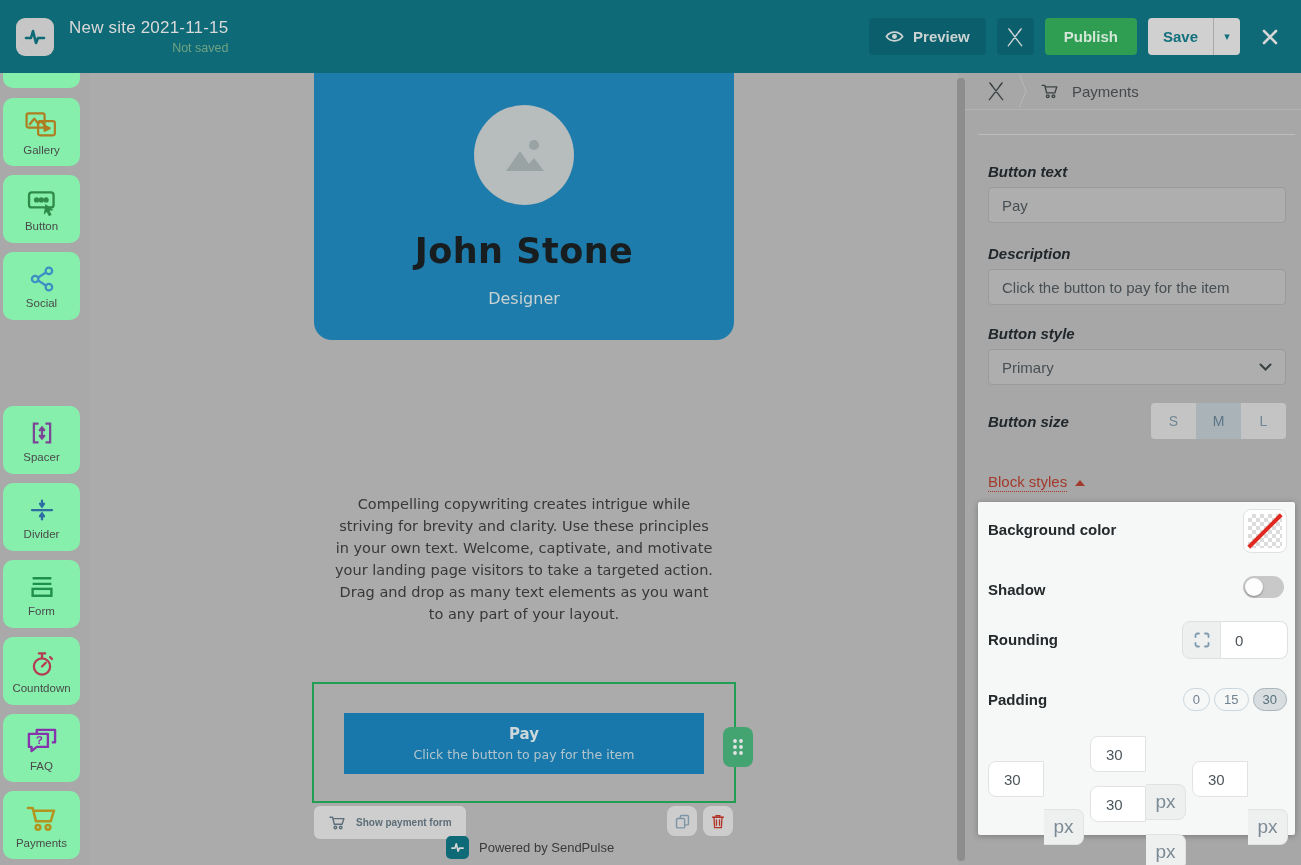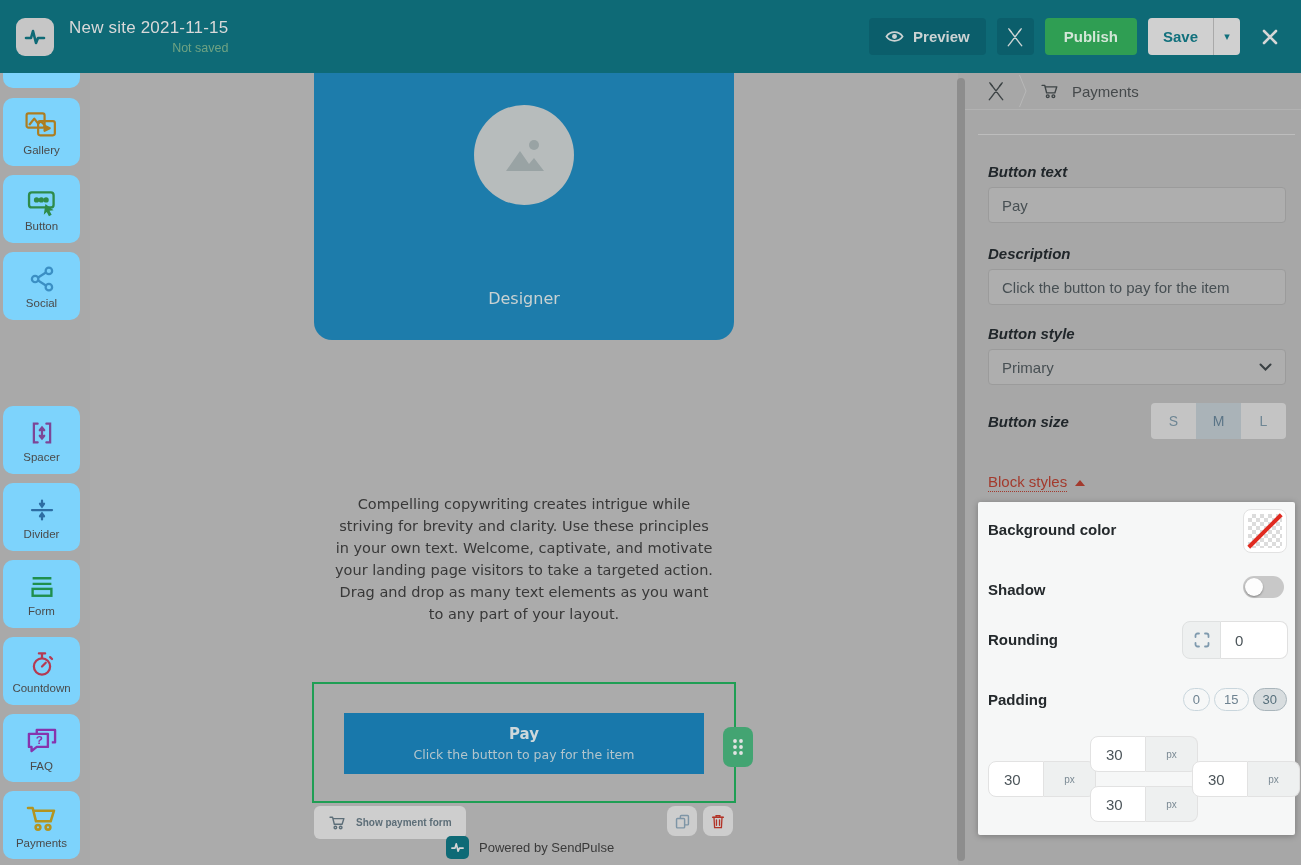--- a/index.html
+++ b/index.html
@@ -24,21 +24,21 @@
   .save-split { display:flex; border-radius:4px; overflow:hidden; height:37px; }
   .save-main { background:#d0d0d0; color:#11707c; font-weight:700; font-size:15px;
                display:flex; align-items:center; padding:0 15px; cursor:pointer; }
   .save-caret { background:#d0d0d0; border-left:1px solid #a9a9a9; width:27px; display:flex;
                 align-items:center; justify-content:center; color:#11707c; font-size:11px; cursor:pointer; }
   .btn-close { width:30px; height:37px; display:flex; align-items:center; justify-content:center;
                background:transparent; cursor:pointer; margin-left:4px; }
 
   
   .widgets { position:absolute; left:0; top:73px; width:90px; height:792px; background:#a9a9a9; overflow:hidden; }
-  .wcard { position:absolute; left:3px; width:77px; height:68px; background:#7dd3fc; border-radius:10px;
+  .wcard { position:absolute; left:3px; width:77px; height:68px; background:#86efac; border-radius:10px;
            display:flex; flex-direction:column; align-items:center; justify-content:center; gap:3px; cursor:pointer; }
   .wcard .wlab { font-size:11.5px; color:#4a4a4a; }
 
   
   .canvas { position:absolute; left:90px; top:73px; width:868px; height:792px; background:#ababab; overflow:hidden; }
   .profile-card { position:absolute; left:50%; transform:translateX(-50%); top:-20px; width:420px; height:287px;
                   background:#1d7cab; border-radius:18px; }
   .avatar { position:absolute; left:50%; transform:translateX(-50%); top:52px; width:100px; height:100px;
             border-radius:50%; background:#b7bcbc; display:flex; align-items:center; justify-content:center; overflow:hidden; }
   .pname { position:absolute; left:0; right:0; top:178px; text-align:center; font-family:"DejaVu Sans",sans-serif;
@@ -112,23 +112,23 @@
   .round-input { width:67px; height:38px; background:#ffffff; border:1px solid #e0e0e0; border-left:none;
                  border-radius:0 8px 8px 0; font-size:15px; color:#4c555a; padding-left:14px; outline:none;
                  font-family:"Liberation Sans",sans-serif; }
   .chips { position:absolute; right:8px; top:186px; display:flex; gap:4px; }
   .chip { height:23px; padding:0 9px; border:1px solid #c9d6dd; border-radius:12px; display:flex; align-items:center;
           justify-content:center; font-size:13px; color:#6e8290; cursor:pointer; background:transparent; }
   .chip.sel { background:#d8dddf; border-color:#a9b5bb; color:#57707c; }
   .pad-group { position:absolute; display:flex; }
   .pad-input { width:56px; height:36px; background:#ffffff; border:1px solid #e2e2e2; border-radius:8px 0 0 8px;
                font-size:15px; color:#4c555a; padding-left:15px; outline:none; font-family:"Liberation Sans",sans-serif; }
-  .pad-unit { width:52px; height:36px; background:#eef0f0; border:1px solid #e2e2e2; border-left:none;
+  .pad-unit { width:40px; height:36px; background:#eef0f0; border:1px solid #e2e2e2; border-left:none;
               border-radius:0 8px 8px 0; display:flex; align-items:center; justify-content:center;
-              font-size:10px; color:#7b8a94; }
+              font-size:19px; color:#7b8a94;margin-top:48px; }
   .pg-left { left:10px; top:259px; } .pg-top { left:112px; top:234px; }
   .pg-bottom { left:112px; top:284px; } .pg-right { left:214px; top:259px; }
 </style>
 </head>
 <body>
 
 <div class="app">
 
   <div class="topbar">
     <div class="logo-sq">
@@ -283,20 +283,21 @@
 
   <div class="canvas">
 
     <div class="profile-card">
       <div class="avatar">
         <svg width="56" height="56" viewBox="0 0 56 56">
           <circle cx="38" cy="18" r="5" fill="#99a3a4"></circle>
           <path d="M10 44 L24 24 L33 37 L38 31 L48 44 Z" fill="#99a3a4"></path>
         </svg>
       </div>
+      <div class="pname">John Stone</div>
       <div class="prole">Designer</div>
     </div>
 
     <div class="c-para">Compelling copywriting creates intrigue while striving for brevity and clarity. Use these principles in your own text. Welcome, captivate, and motivate your landing page visitors to take a targeted action. Drag and drop as many text elements as you want to any part of your layout.</div>
 
     <div class="sel-box"></div>
 
     <div class="pay-btn">
       <div class="pay-txt">Pay</div>
       <div class="pay-desc">Click the button to pay for the item</div>

